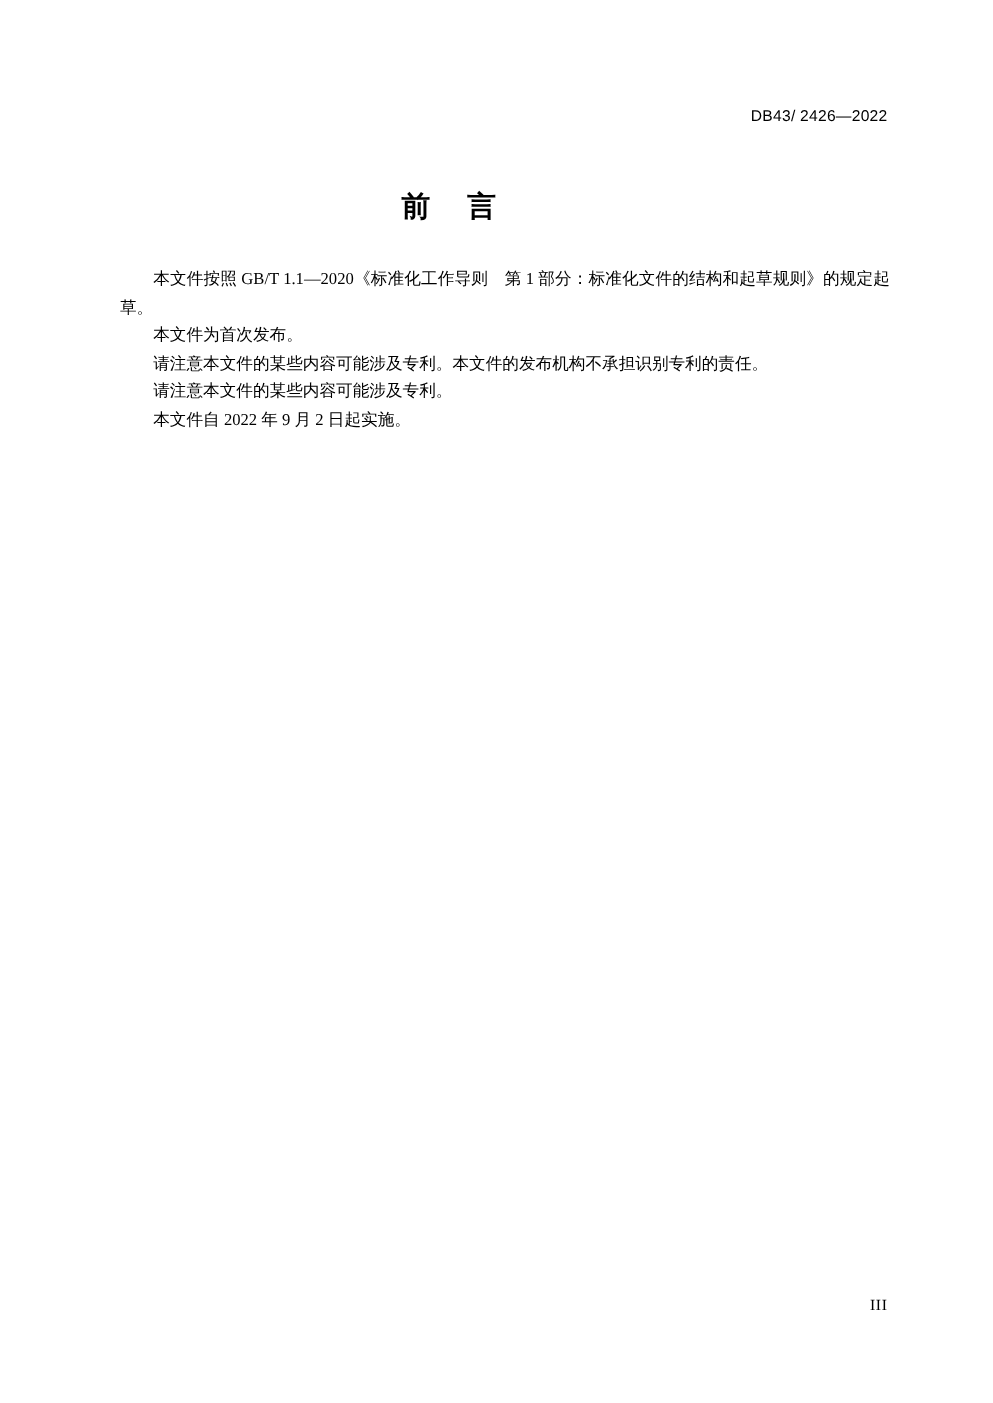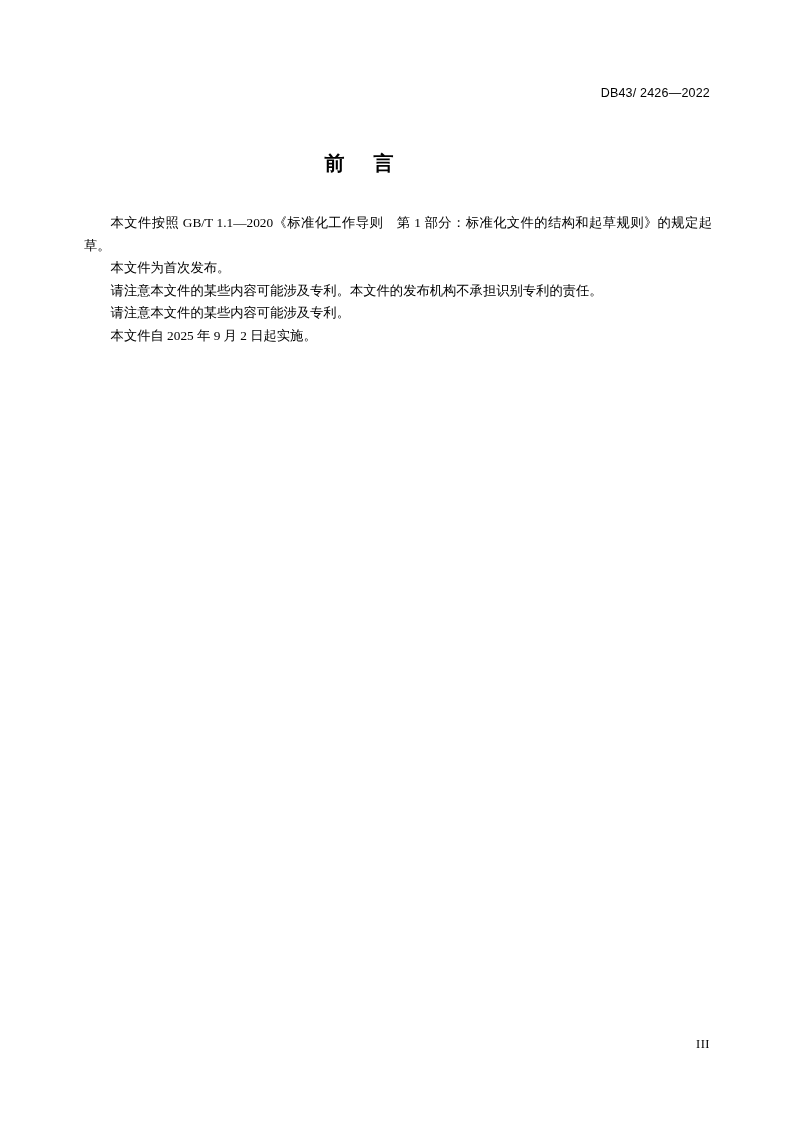--- a/index.html
+++ b/index.html
@@ -34,33 +34,33 @@
     font-weight: 400;
     white-space: nowrap;
   }
   
   .title {
     position: absolute;
     top: 150px;
     left: 0;
     width: 730px;
     text-align: center;
-    font-size: 20px;
+    font-size: 23px;
     font-weight: 700;
     letter-spacing: 12px;
     font-family: "Liberation Serif", "DejaVu Serif", serif;
   }
   .body-block {
     position: absolute;
     left: 84px;
     top: 212px;
     width: 628px;
   }
   p.para {
-    margin: 0 0 0 0;
+    margin: 0 0 0 12px;
     font-size: 13.3px;
     line-height: 22.5px;
     text-align: justify;
     text-justify: inter-ideograph;
     text-indent: 2em;
   }
   p.para + p.para {
     margin-top: 0px;
   }
   .footer {
@@ -79,18 +79,18 @@
 
   <div class="header">DB43/ 2426—2022</div>
 
   <div class="title">前    言</div>
 
   <div class="body-block">
     <p class="para">本文件按照 GB/T 1.1—2020《标准化工作导则　第 1 部分：标准化文件的结构和起草规则》的规定起草。</p>
     <p class="para">本文件为首次发布。</p>
     <p class="para">请注意本文件的某些内容可能涉及专利。本文件的发布机构不承担识别专利的责任。</p>
     <p class="para">请注意本文件的某些内容可能涉及专利。</p>
-    <p class="para">本文件自 2025 年 9 月 2 日起实施。</p>
+    <p class="para">本文件自 2022 年 9 月 2 日起实施。</p>
   </div>
 
   <div class="footer">III</div>
 
 </div>
 
 </body></html>

